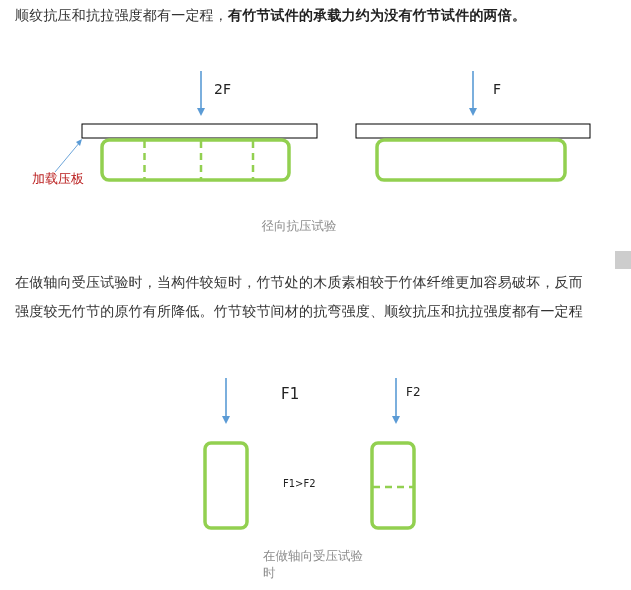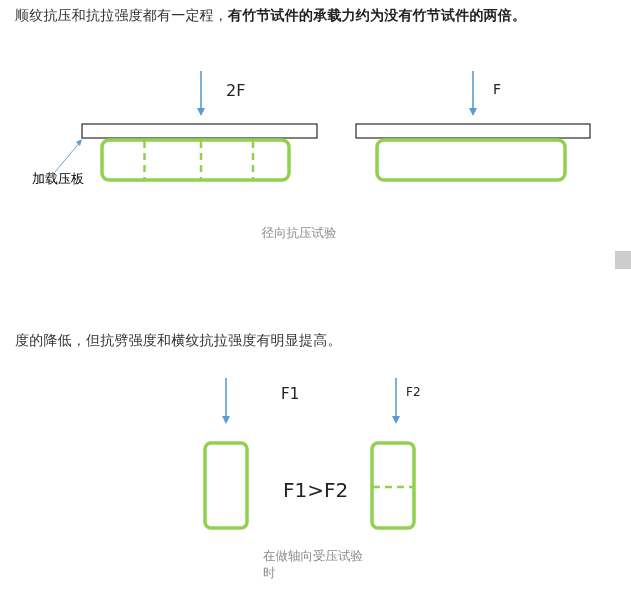--- a/index.html
+++ b/index.html
@@ -53,45 +53,44 @@
   </g>
 
   <g>
     <line x1="473" y1="71" x2="473" y2="112" stroke="#5b9bd5" stroke-width="1.6"></line>
     <path d="M469,108 L477,108 L473,116 z" fill="#5b9bd5"></path>
     <rect x="356" y="124" width="234" height="14" fill="#ffffff" stroke="#000" stroke-width="1"></rect>
     <rect x="377" y="140" width="188" height="40" rx="7" ry="7" fill="none" stroke="#92d050" stroke-width="3.5"></rect>
   </g>
 </svg>
 
-<span style="position:absolute;left:214px;top:81px;font-size:16px;color:#222;margin-left:12px;">2F</span>
+<span style="position:absolute;left:214px;top:81px;font-size:14px;color:#222;">2F</span>
 <span style="position:absolute;left:493px;top:81px;font-size:14px;color:#222;">F</span>
-<span style="position:absolute;left:32px;top:170px;font-size:13px;color:#000000;font-family:'DejaVu Serif',serif;">加载压板</span>
+<span style="position:absolute;left:32px;top:170px;font-size:13px;color:#b91c1c;font-family:'DejaVu Serif',serif;">加载压板</span>
 
-<p class="caption" style="left:0;width:598px;top:225px;">径向抗压试验</p>
+<p class="caption" style="left:0;width:598px;top:218px;">径向抗压试验</p>
 
 <div class="scroll-thumb"></div>
 
 <p class="para" style="top:268px;">
-  <br>
-  <br>
-  <span>度的降低，但抗劈强度和横纹抗拉强度有明显提高。</span>
+  <span>在做轴向受压试验时，当构件较短时，竹节处的木质素相较于竹体纤维更加容易破坏，反而</span><br>
+  <span>强度较无竹节的原竹有所降低。竹节较节间材的抗弯强度、顺纹抗压和抗拉强度都有一定程</span><br>
 </p>
 
 <svg width="631" height="180" style="top:370px;" viewBox="0 370 631 180">
   <g>
     <line x1="226" y1="378" x2="226" y2="420" stroke="#5b9bd5" stroke-width="1.6"></line>
     <path d="M222,416 L230,416 L226,424 z" fill="#5b9bd5"></path>
     <rect x="205" y="443" width="42" height="85" rx="6" ry="6" fill="none" stroke="#92d050" stroke-width="3.5"></rect>
   </g>
   <g>
     <line x1="396" y1="378" x2="396" y2="420" stroke="#5b9bd5" stroke-width="1.6"></line>
     <path d="M392,416 L400,416 L396,424 z" fill="#5b9bd5"></path>
     <rect x="372" y="443" width="42" height="85" rx="6" ry="6" fill="none" stroke="#92d050" stroke-width="3.5"></rect>
     <line x1="373" y1="487" x2="413" y2="487" stroke="#92d050" stroke-width="2.5" stroke-dasharray="7,5"></line>
   </g>
 </svg>
 
 <span style="position:absolute;left:243px;top:385px;font-size:15px;color:#222;margin-left:38px;">F1</span>
 <span style="position:absolute;left:406px;top:385px;font-size:12px;color:#222;">F2</span>
-<span style="position:absolute;left:283px;top:478px;font-size:20px;color:#222;">F1&gt;F2</span>
+<span style="position:absolute;left:283px;top:478px;font-size:10px;color:#222;">F1&gt;F2</span>
 
 <p class="caption" style="left:263px;width:110px;text-align:left;top:548px;">在做轴向受压试验时</p>
 
 </body></html>

